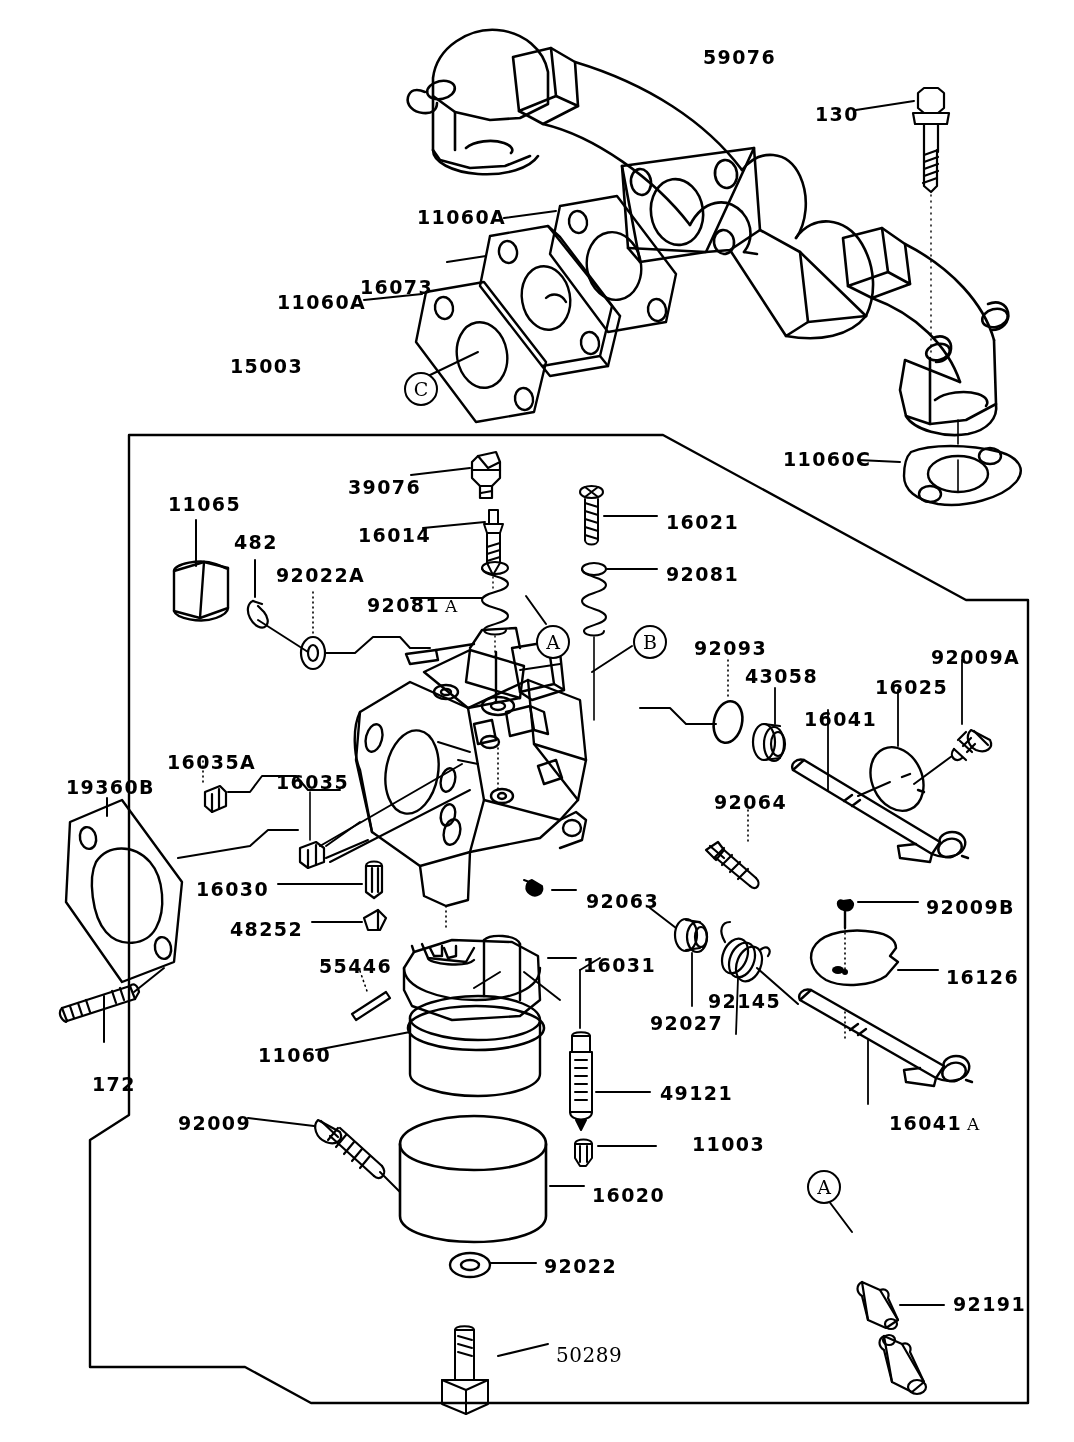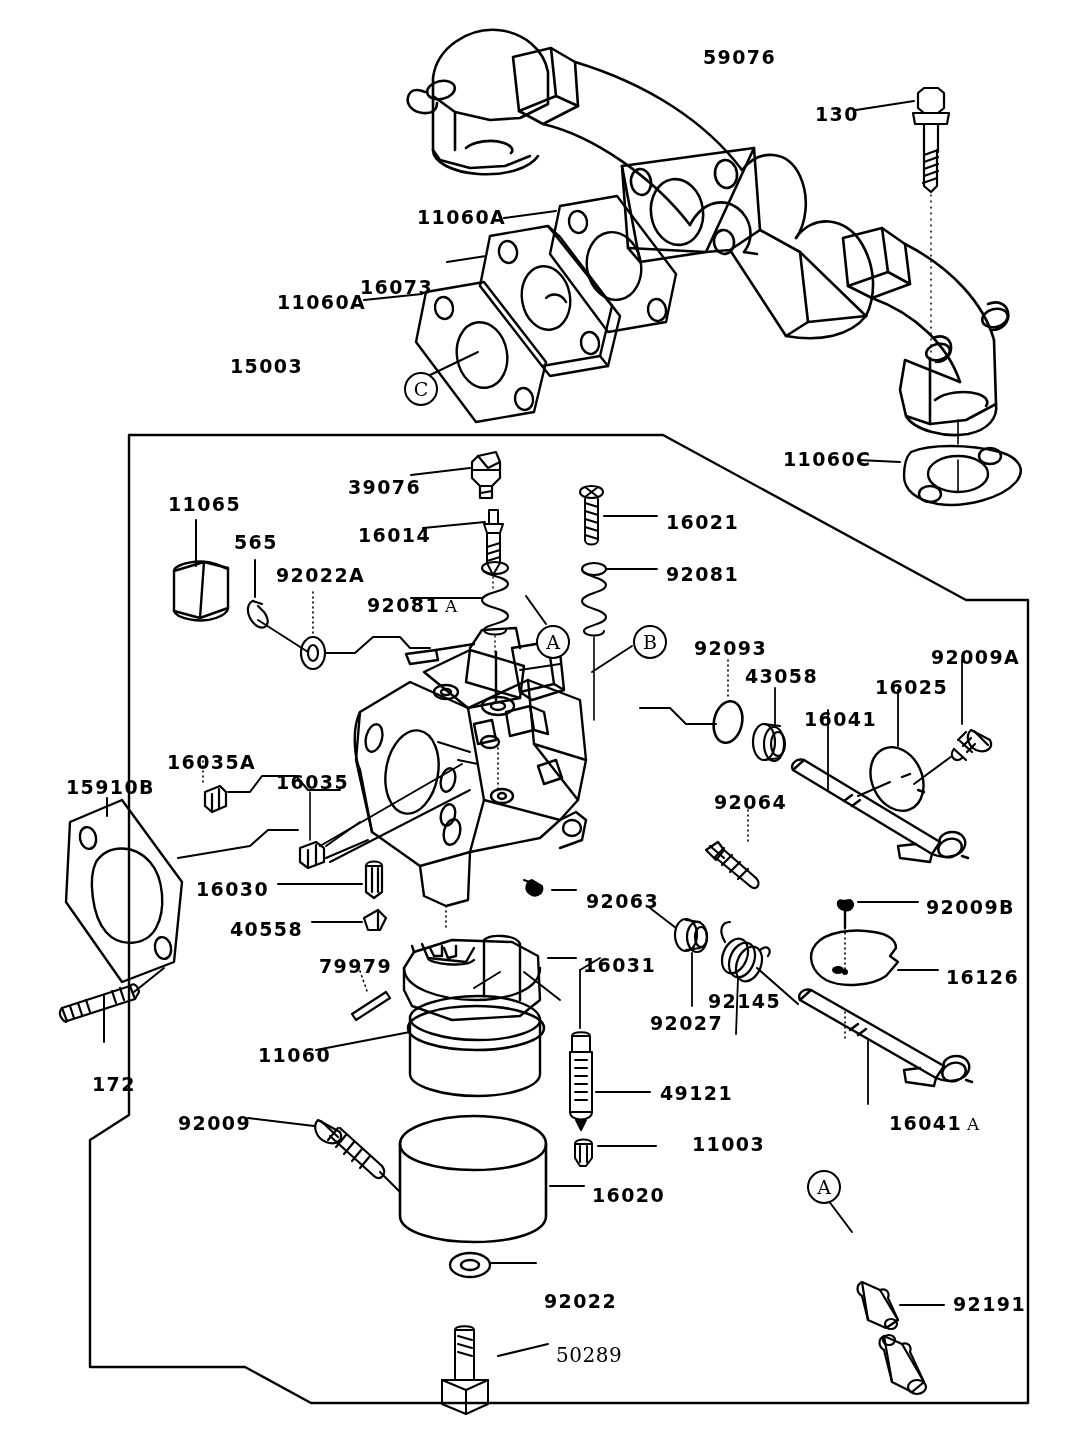--- a/index.html
+++ b/index.html
@@ -572,58 +572,58 @@
   <div class="lbl" style="left:815px; top:105px;">130</div>
   <div class="lbl" style="left:417px; top:208px;">11060A</div>
   <div class="lbl" style="left:360px; top:255px;margin-top:23px;">16073</div>
   <div class="lbl" style="left:277px; top:293px;">11060A</div>
   <div class="lbl" style="left:230px; top:357px;">15003</div>
   <div class="lbl" style="left:783px; top:450px;">11060C</div>
   <div class="lbl" style="left:348px; top:478px;">39076</div>
   <div class="lbl" style="left:168px; top:495px;">11065</div>
   <div class="lbl" style="left:666px; top:513px;">16021</div>
   <div class="lbl" style="left:358px; top:526px;">16014</div>
-  <div class="lbl" style="left:234px; top:533px;">565</div>
+  <div class="lbl" style="left:234px; top:533px;">482</div>
   <div class="lbl" style="left:276px; top:566px;">92022A</div>
   <div class="lbl" style="left:666px; top:565px;">92081</div>
 
   <div class="lbl" style="left:351px; top:596px;margin-left:16px;">
     <span>92081</span><span class="sfx">A</span>
   </div>
 
   <div class="lbl" style="left:694px; top:639px;">92093</div>
   <div class="lbl" style="left:931px; top:648px;">92009A</div>
   <div class="lbl" style="left:745px; top:667px;">43058</div>
   <div class="lbl" style="left:875px; top:678px;">16025</div>
   <div class="lbl" style="left:804px; top:710px;">16041</div>
   <div class="lbl" style="left:167px; top:753px;">16035A</div>
   <div class="lbl" style="left:276px; top:773px;">16035</div>
-  <div class="lbl" style="left:66px;  top:778px;">15910B</div>
+  <div class="lbl" style="left:66px;  top:778px;">19360B</div>
   <div class="lbl" style="left:714px; top:793px;">92064</div>
   <div class="lbl" style="left:196px; top:880px;">16030</div>
   <div class="lbl" style="left:586px; top:892px;">92063</div>
   <div class="lbl" style="left:926px; top:898px;">92009B</div>
-  <div class="lbl" style="left:230px; top:920px;">40558</div>
-  <div class="lbl" style="left:319px; top:957px;">79979</div>
+  <div class="lbl" style="left:230px; top:920px;">48252</div>
+  <div class="lbl" style="left:319px; top:957px;">55446</div>
   <div class="lbl" style="left:583px; top:956px;">16031</div>
   <div class="lbl" style="left:946px; top:968px;">16126</div>
   <div class="lbl" style="left:258px; top:1046px;">11060</div>
   <div class="lbl" style="left:650px; top:1014px;">92027</div>
   <div class="lbl" style="left:708px; top:992px;">92145</div>
   <div class="lbl" style="left:660px; top:1084px;">49121</div>
   <div class="lbl" style="left:92px;  top:1075px;">172</div>
 
   <div class="lbl" style="left:889px; top:1114px;">
     <span>16041</span><span class="sfx">A</span>
   </div>
 
   <div class="lbl" style="left:178px; top:1114px;">92009</div>
   <div class="lbl" style="left:692px; top:1135px;">11003</div>
   <div class="lbl" style="left:592px; top:1186px;">16020</div>
-  <div class="lbl" style="left:544px; top:1257px;margin-top:35px;">92022</div>
+  <div class="lbl" style="left:544px; top:1257px;">92022</div>
   <div class="lbl" style="left:953px; top:1295px;">92191</div>
   <div class="lbl serif" style="left:556px; top:1345px;">50289</div>
 
   <div class="ref" style="left:404px; top:372px;">C</div>
   <div class="ref" style="left:536px; top:625px;">A</div>
   <div class="ref" style="left:633px; top:625px;">B</div>
   <div class="ref" style="left:807px; top:1170px;">A</div>
 
 </div>
 

